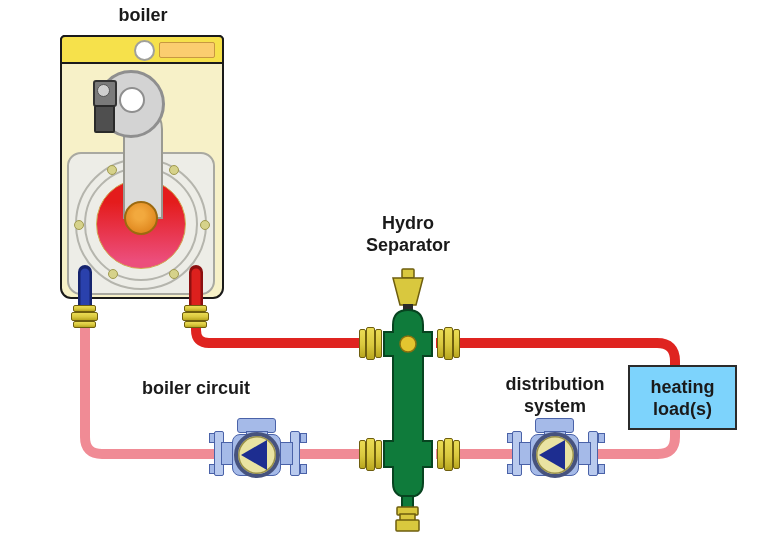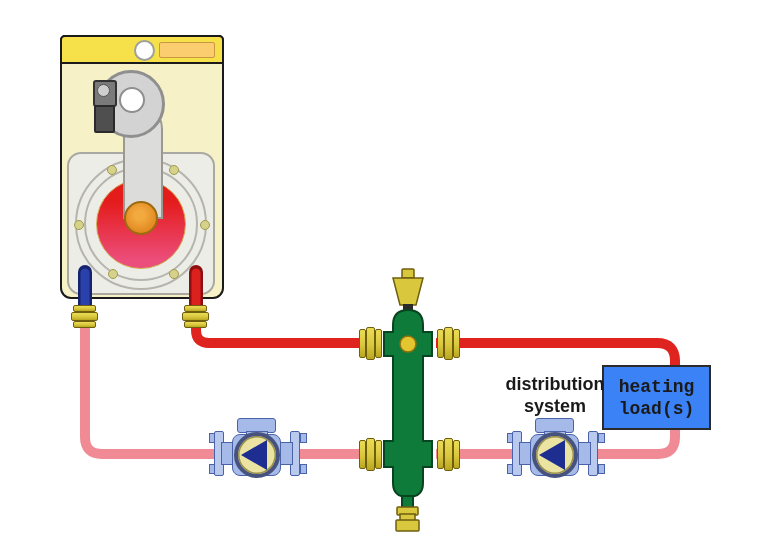--- a/index.html
+++ b/index.html
@@ -70,22 +70,22 @@
   .pump .conn-r{left:69px;top:24px;width:13px;height:21px;}
   .pump .plate-l{left:5px;top:13px;width:8px;height:43px;border-radius:2px;background:var(--pump-plate);}
   .pump .plate-r{left:81px;top:13px;width:8px;height:43px;border-radius:2px;background:var(--pump-plate);}
   .pump .tab{width:5px;height:8px;}
   .pump .dial{left:25px;top:14px;width:38px;height:38px;border-radius:50%;
       background:var(--pump-dial);border:4px solid var(--pump-ring);
       box-shadow:inset 0 0 0 1.5px #9a9148;}
   .pump .tri{left:32px;top:22px;width:0;height:0;border-top:15px solid transparent;
       border-bottom:15px solid transparent;border-right:26px solid var(--pump-impeller);}
   
-  #heating-box{left:602px;top:365px;width:105px;height:61px;background:#3b82f6;
-      border:2.5px solid #2b2b2b;z-index:3;display:flex;align-items:center;justify-content:center;font-family:Liberation Mono, monospace;}
+  #heating-box{left:628px;top:365px;width:105px;height:61px;background:#7dd3fc;
+      border:2.5px solid #2b2b2b;z-index:3;display:flex;align-items:center;justify-content:center;}
   
   #pipes-svg{position:absolute;left:0;top:0;z-index:2;}
   .pipe-return{fill:none;stroke:var(--return-pipe);stroke-width:10;}
   .pipe-supply{fill:none;stroke:var(--supply-pipe);stroke-width:10;}
   .stub-blue-o{fill:none;stroke:var(--connection-blue-dark);stroke-width:14;stroke-linecap:round;}
   .stub-blue-i{fill:none;stroke:var(--connection-blue);stroke-width:9;stroke-linecap:round;}
   .stub-red-o{fill:none;stroke:var(--connection-red-dark);stroke-width:14;stroke-linecap:round;}
   .stub-red-i{fill:none;stroke:var(--connection-red);stroke-width:9;stroke-linecap:round;}
   .sep-body{fill:var(--separator-green);stroke:var(--separator-outline);stroke-width:2;}
   .brass-svg{fill:var(--brass);stroke:var(--brass-outline);stroke-width:1.5;}
@@ -215,16 +215,20 @@
     <div class="p body"></div>
     <div class="abs dial"></div>
     <div class="abs tri"></div>
   </div>
 
   <div id="heating-box" class="abs">
     <div class="lbl" style="position:static">heating
 load(s)</div>
   </div>
 
+  <div class="lbl" style="left:93px;top:4px;width:100px">boiler</div>
+  <div class="lbl" style="left:116px;top:377px;width:160px">boiler circuit</div>
+  <div class="lbl" style="left:338px;top:212px;width:140px">Hydro
+Separator</div>
   <div class="lbl" style="left:485px;top:373px;width:140px">distribution
 system</div>
 
 </div>
 
 </body></html>

